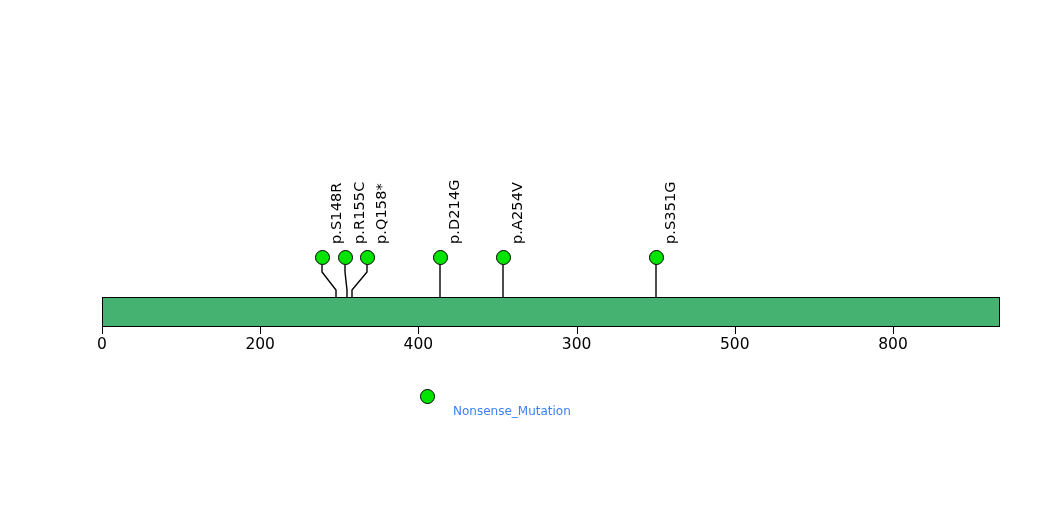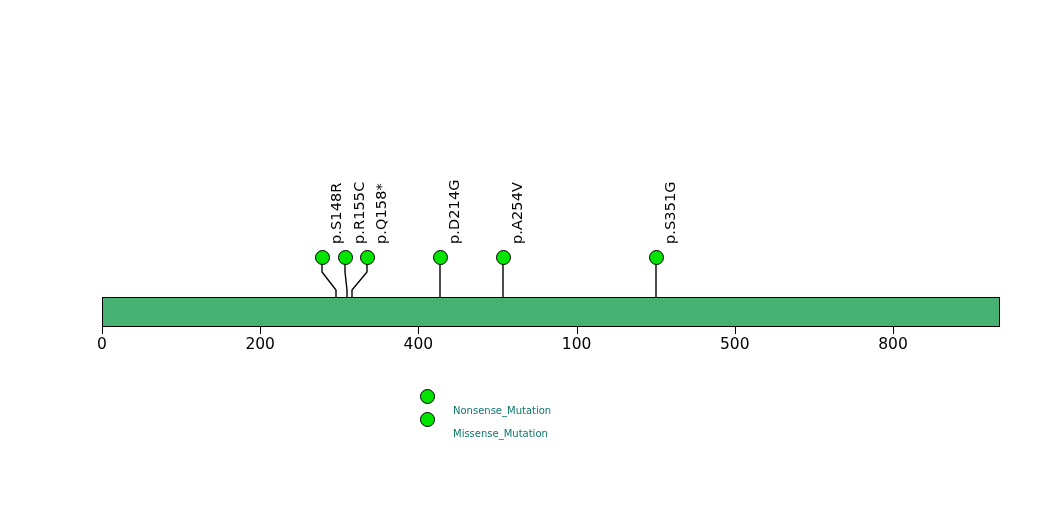--- a/index.html
+++ b/index.html
@@ -89,22 +89,22 @@
     width: 15px;
     height: 15px;
     border-radius: 50%;
     background: #00E400;
     border: 1.3px solid #000000;
     box-sizing: border-box;
     flex: 0 0 auto;
   }
   .legend-text {
     margin-left: 18px;
-    font-size: 10px;
-    color: #0f766e;
+    font-size: 12px;
+    color: #3b82f6;
     white-space: nowrap;
     font-family: "DejaVu Sans", sans-serif;
     margin-top: 28px;
   }
 </style>
 </head>
 <body>
 
 <div id="canvas">
 
@@ -137,31 +137,27 @@
     </div>
 
   <div id="axis-layer">
       <div class="axis-tick" style="left: 102px; top: 327px;"></div>
       <div class="axis-label" style="left: 102px; top: 335px;">0</div>
       <div class="axis-tick" style="left: 260.2px; top: 327px;"></div>
       <div class="axis-label" style="left: 260.2px; top: 335px;">200</div>
       <div class="axis-tick" style="left: 418.4px; top: 327px;"></div>
       <div class="axis-label" style="left: 418.4px; top: 335px;">400</div>
       <div class="axis-tick" style="left: 576.6px; top: 327px;"></div>
-      <div class="axis-label" style="left: 576.6px; top: 335px;">100</div>
+      <div class="axis-label" style="left: 576.6px; top: 335px;">300</div>
       <div class="axis-tick" style="left: 734.8px; top: 327px;"></div>
       <div class="axis-label" style="left: 734.8px; top: 335px;">500</div>
       <div class="axis-tick" style="left: 893px; top: 327px;"></div>
       <div class="axis-label" style="left: 893px; top: 335px;">800</div>
     </div>
 
   <div class="legend">
     <div class="legend-row">
       <span class="legend-dot"></span>
       <span class="legend-text">Nonsense_Mutation</span>
     </div>
-    <div class="legend-row">
-      <span class="legend-dot"></span>
-      <span class="legend-text">Missense_Mutation</span>
-    </div>
   </div>
 
 </div>
 
 </body></html>

